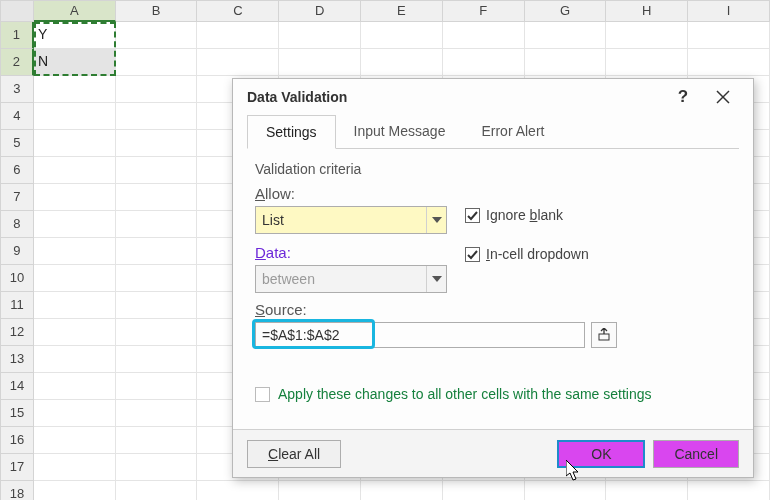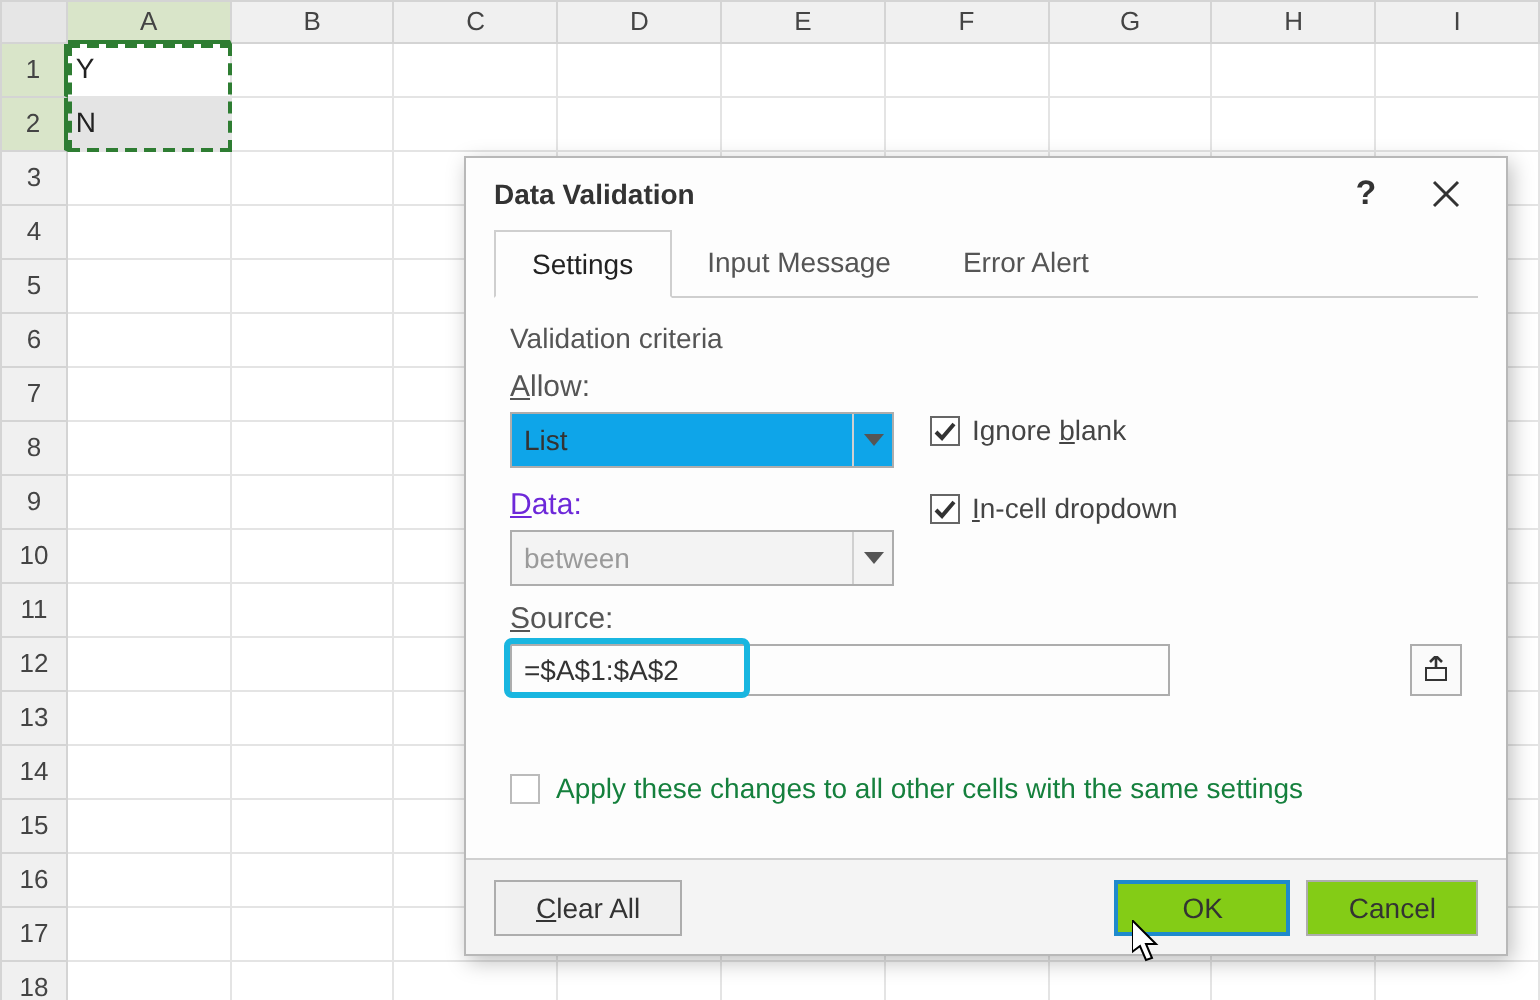--- a/index.html
+++ b/index.html
@@ -32,45 +32,45 @@
   .tab { padding: 8px 18px; font-size: 14px; color: #555; cursor: default; }
   .tab.active { border: 1px solid #cfcfcf; border-bottom: 1px solid #fdfdfd; margin-bottom: -1px; color: #222; }
 
   .body { padding: 12px 22px 0 22px; font-size: 14px; color: #555; }
   .criteria-label { margin-bottom: 8px; }
   .field-row { display: flex; gap: 18px; margin-bottom: 8px; }
   .col { display: flex; flex-direction: column; gap: 4px; }
   .lbl { font-size: 15px; color: #555; }
   .lbl u { text-decoration: underline; }
   .lbl.disabled { color: #6d28d9; }
-  .select { width: 192px; height: 28px; border: 1px solid #adadad; background: #0ea5e9; display: flex; align-items: center; justify-content: space-between; padding: 0 6px; font-size: 14px; color: #333; }
+  .select { width: 192px; height: 28px; border: 1px solid #adadad; background: #fef9c3; display: flex; align-items: center; justify-content: space-between; padding: 0 6px; font-size: 14px; color: #333; }
   .select.disabled { color: #9a9a9a; background: #f3f3f3; }
   .chev { width: 20px; height: 26px; border-left: 1px solid #d0d0d0; display: flex; align-items: center; justify-content: center; margin-right: -6px; }
   .chev svg { width: 10px; height: 6px; }
   .chev polygon { fill: #555; }
 
   .checks { display: flex; flex-direction: column; gap: 23px; padding-top: 22px; }
   .chk { display: flex; align-items: center; gap: 6px; font-size: 14px; color: #444; }
   .chkbox { width: 15px; height: 15px; border: 1px solid #666; display: flex; align-items: center; justify-content: center; background: #fff; }
   .chkbox svg { width: 11px; height: 11px; }
   .chkbox polyline { stroke: #333; stroke-width: 2; fill: none; }
 
   .src-row { margin-top: 4px; }
-  .src-input-wrap { display: flex; align-items: center; gap: 6px; justify-content: space-between; }
+  .src-input-wrap { display: flex; align-items: center; gap: 6px; }
   .src-input { width: 330px; height: 26px; border: 1px solid #adadad; padding: 0 6px; font-size: 14px; color: #333; display: flex; align-items: center; }
   .src-highlight { position: absolute; border: 3px solid #19b6e0; border-radius: 4px; pointer-events: none; }
   .range-btn { width: 26px; height: 26px; border: 1px solid #adadad; background: #fafafa; display: flex; align-items: center; justify-content: center; }
   .range-btn svg { width: 14px; height: 14px; }
 
   .apply-row { display: flex; align-items: center; gap: 8px; margin-top: 38px; font-size: 14px; color: #15803d; }
   .apply-row .chkbox { border-color: #bbb; }
 
   .footer { position: absolute; bottom: 0; left: 0; right: 0; height: 48px; border-top: 1px solid #d0d0d0; display: flex; align-items: center; padding: 0 14px; gap: 8px; background: #f4f4f4; }
   .footer .spacer { flex: 1; }
-  .btn { height: 28px; padding: 0 20px; border: 1px solid #adadad; background: #84cc16; font-size: 14px; color: #333; display: flex; align-items: center; justify-content: center; cursor: default; }
+  .btn { height: 28px; padding: 0 20px; border: 1px solid #adadad; background: #d946ef; font-size: 14px; color: #333; display: flex; align-items: center; justify-content: center; cursor: default; }
   .btn.primary { border: 2px solid #1e8acc; min-width: 88px; }
   .btn.clear { background: #f0f0f0; }
 
   
   .cursor { position: absolute; width: 16px; height: 22px; pointer-events: none; }
   .cursor svg polygon { fill: #fff; stroke: #000; stroke-width: 1; }
 </style>
 </head>
 <body>
 

